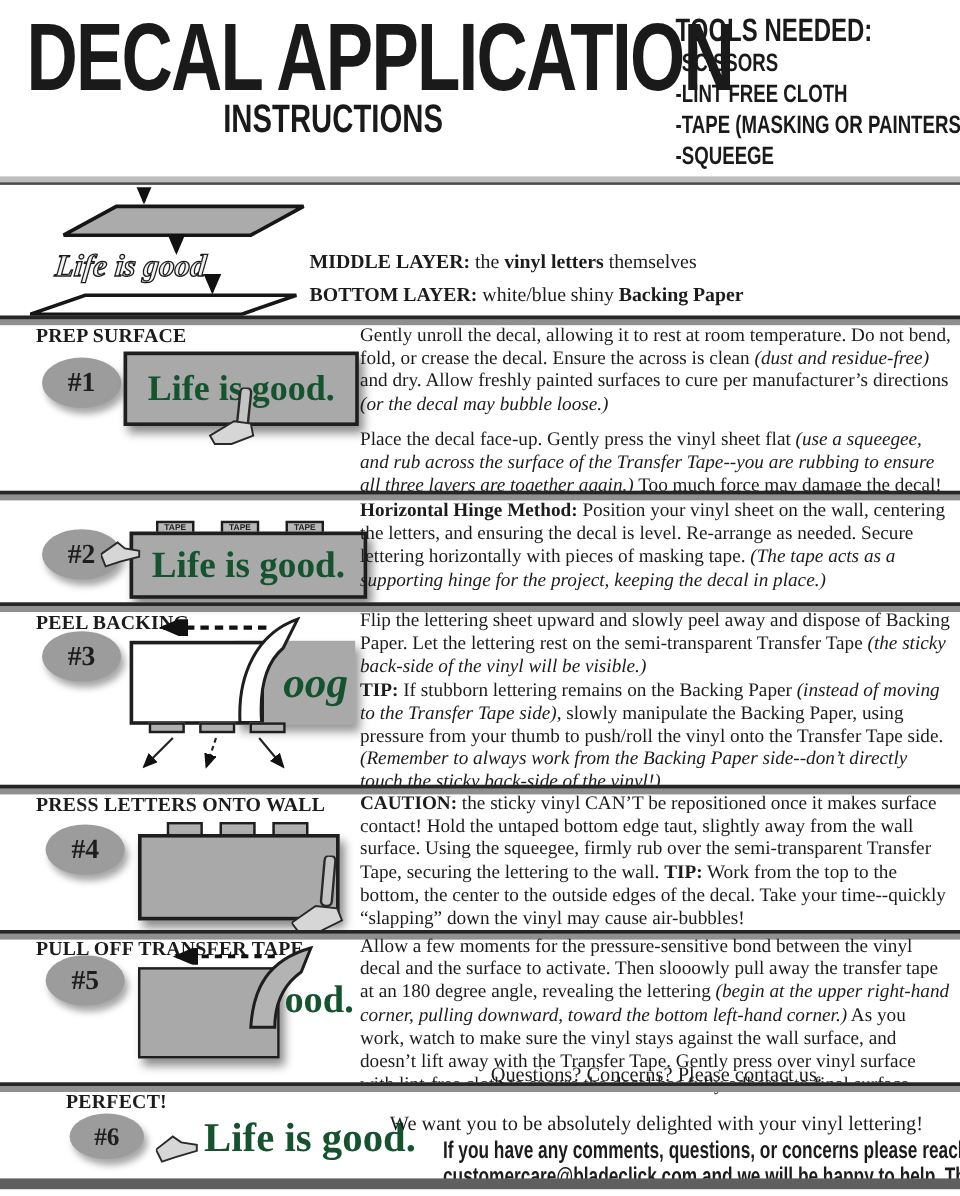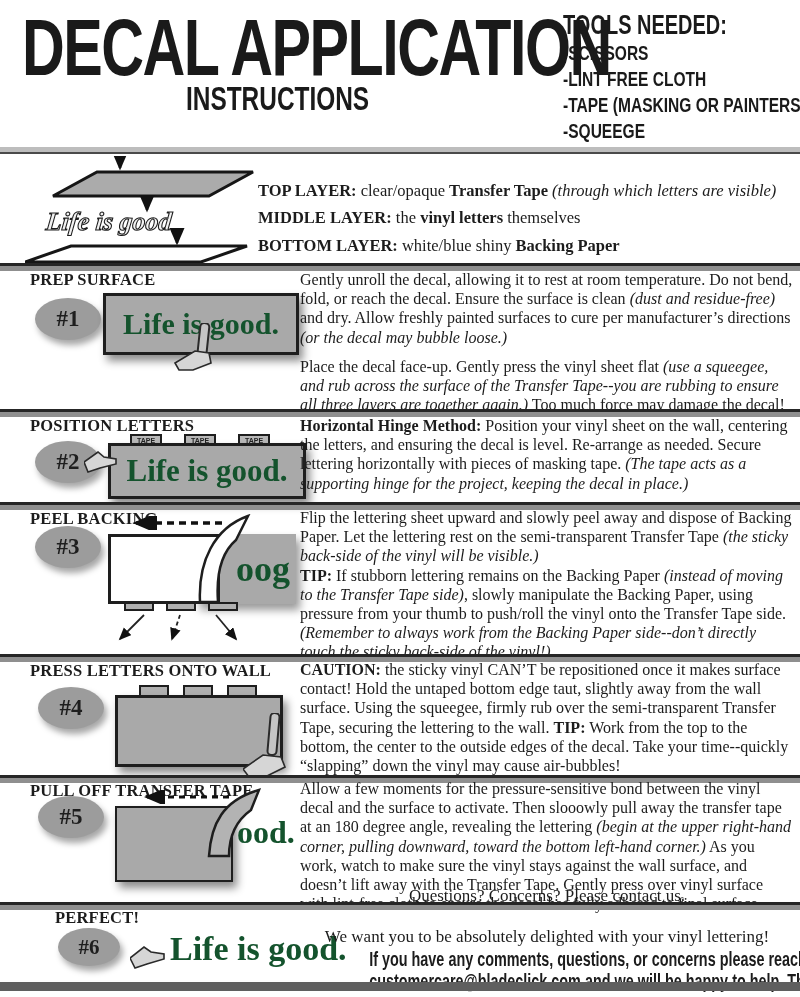--- a/index.html
+++ b/index.html
@@ -34,21 +34,21 @@
   .body-text p{margin:0 0 10px 0;}
   .seg-b{font-weight:bold;}
   .seg-i{font-style:italic;}
 
   .fig{position:absolute;}
   .fig-box{position:absolute;background:#a9a9a9;border:3px solid #1e1e1e;box-sizing:border-box;
            display:flex;align-items:center;justify-content:center;
            filter:drop-shadow(4px 6px 4px rgba(0,0,0,0.45));}
   .white-box{position:absolute;background:#ffffff;border:3px solid #1e1e1e;box-sizing:border-box;}
   .gray-panel{position:absolute;background:#a9a9a9;
-              filter:drop-shadow(4px 6px 4px rgba(0,0,0,0.40));}
+              filter:drop-shadow(4px 6px 4px rgba(0,0,0,0.40));font-style:italic;}
   .decal-text{font-family:"Liberation Serif",serif;font-weight:bold;color:#14532d;white-space:nowrap;}
   .tape-tab{position:absolute;width:32px;height:12px;background:#b8b8b8;border:2.5px solid #1e1e1e;
             box-sizing:border-box;display:flex;align-items:center;justify-content:center;
             font-family:"Liberation Sans",sans-serif;font-size:7px;font-weight:bold;color:#222;}
   .tab-plain{position:absolute;width:30px;height:12px;background:#b0b0b0;border:2.5px solid #1e1e1e;
              box-sizing:border-box;}
 
   .footer-line{position:absolute;left:300px;width:494px;text-align:center;font-size:17px;}
   .footer-bold{position:absolute;left:300px;width:494px;font-size:20px;
                font-family:"Liberation Sans",sans-serif;font-weight:bold;text-align:center;}
@@ -72,21 +72,20 @@
   <div class="subtitle cond">INSTRUCTIONS</div>
   <div class="tools">
     <div class="tools-heading cond">TOOLS NEEDED:</div>
     <div class="tool-item cond">-SCISSORS</div>
     <div class="tool-item cond">-LINT FREE CLOTH</div>
     <div class="tool-item cond">-TAPE (MASKING OR PAINTERS)</div>
     <div class="tool-item cond">-SQUEEGE</div>
   </div>
   <div class="hdr-divider"></div>
 
-  <div class="layer-line" style="top:181px"><span class="seg-b">TOP LAYER:</span><span class="seg-n"> clear/opaque </span><span class="seg-b">Transfer Tape</span><span class="seg-n"> </span><span class="seg-i">(through which letters are visible)</span></div>
   <div class="layer-line" style="top:208px"><span class="seg-b">MIDDLE LAYER:</span><span class="seg-n"> the </span><span class="seg-b">vinyl letters</span><span class="seg-n"> themselves</span></div>
   <div class="layer-line" style="top:236px"><span class="seg-b">BOTTOM LAYER:</span><span class="seg-n"> white/blue shiny </span><span class="seg-b">Backing Paper</span></div>
 
   <div class="fig" style="left:25px;top:156px;width:240px;height:108px">
     <svg width="240" height="108">
       <g>
           <line x1="95" y1="2" x2="95" y2="12" stroke="#111" stroke-width="2.5" marker-end="url(#ah)"></line>
         </g>
       <polygon points="72,16 228,16 184,40 28,40" fill="#ababab" stroke="#161616" stroke-width="3"></polygon>
       <g>
@@ -107,27 +106,26 @@
   <div class="fig" style="left:103px;top:293px;width:200px;height:78px">
     <div class="fig-box" style="left:0;top:0;width:196px;height:62px">
       <span class="decal-text" style="font-size:30px">Life is good.</span>
     </div>
     <svg style="position:absolute;left:70px;top:30px" width="60" height="48">
       <rect x="26" y="0" width="9" height="32" rx="4" fill="#c4c4c4" stroke="#2a2a2a" stroke-width="2" transform="rotate(6 30 16)"></rect>
       <polygon points="2,40 22,28 36,30 38,40 20,47 6,47" fill="#d6d6d6" stroke="#2a2a2a" stroke-width="1.6"></polygon>
     </svg>
   </div>
   <div class="body-text" style="top:270px">
-    <p><span class="seg-n">Gently unroll the decal, allowing it to rest at room temperature. Do not bend, fold, or reach the decal. Ensure the surface is clean </span><span class="seg-i">(dust and residue-free)</span><span class="seg-n"> and dry. Allow freshly painted surfaces to cure per manufacturer’s directions </span><span class="seg-i">(or the decal may bubble loose.)</span></p>
+    <p><span class="seg-n">Gently unroll the decal, allowing it to rest at room temperature. Do not bend, fold, or crease the decal. Ensure the across is clean </span><span class="seg-i">(dust and residue-free)</span><span class="seg-n"> and dry. Allow freshly painted surfaces to cure per manufacturer’s directions </span><span class="seg-i">(or the decal may bubble loose.)</span></p>
     <p><span class="seg-n">Place the decal face-up. Gently press the vinyl sheet flat </span><span class="seg-i">(use a squeegee, and rub across the surface of the Transfer Tape--you are rubbing to ensure all three layers are together again.)</span><span class="seg-n"> Too much force may damage the decal!</span></p>
   </div>
 
   <div class="divider" style="top:409px"></div>
 
-  <div class="sec-heading" style="top:416px">POSITION LETTERS</div>
   <div class="badge" style="left:35px;top:441px">#2</div>
   <div class="fig" style="left:98px;top:434px;width:210px;height:68px">
     <div class="tape-tab" style="left:32px;top:0">TAPE</div>
     <div class="tape-tab" style="left:86px;top:0">TAPE</div>
     <div class="tape-tab" style="left:140px;top:0">TAPE</div>
     <div class="fig-box" style="left:10px;top:9px;width:198px;height:56px">
       <span class="decal-text" style="font-size:31px">Life is good.</span>
     </div>
     <svg style="position:absolute;left:-14px;top:16px" width="34" height="26">
       <polygon points="0,12 14,2 20,7 32,9 32,14 16,18 4,22" fill="#d6d6d6" stroke="#2a2a2a" stroke-width="1.6"></polygon>

